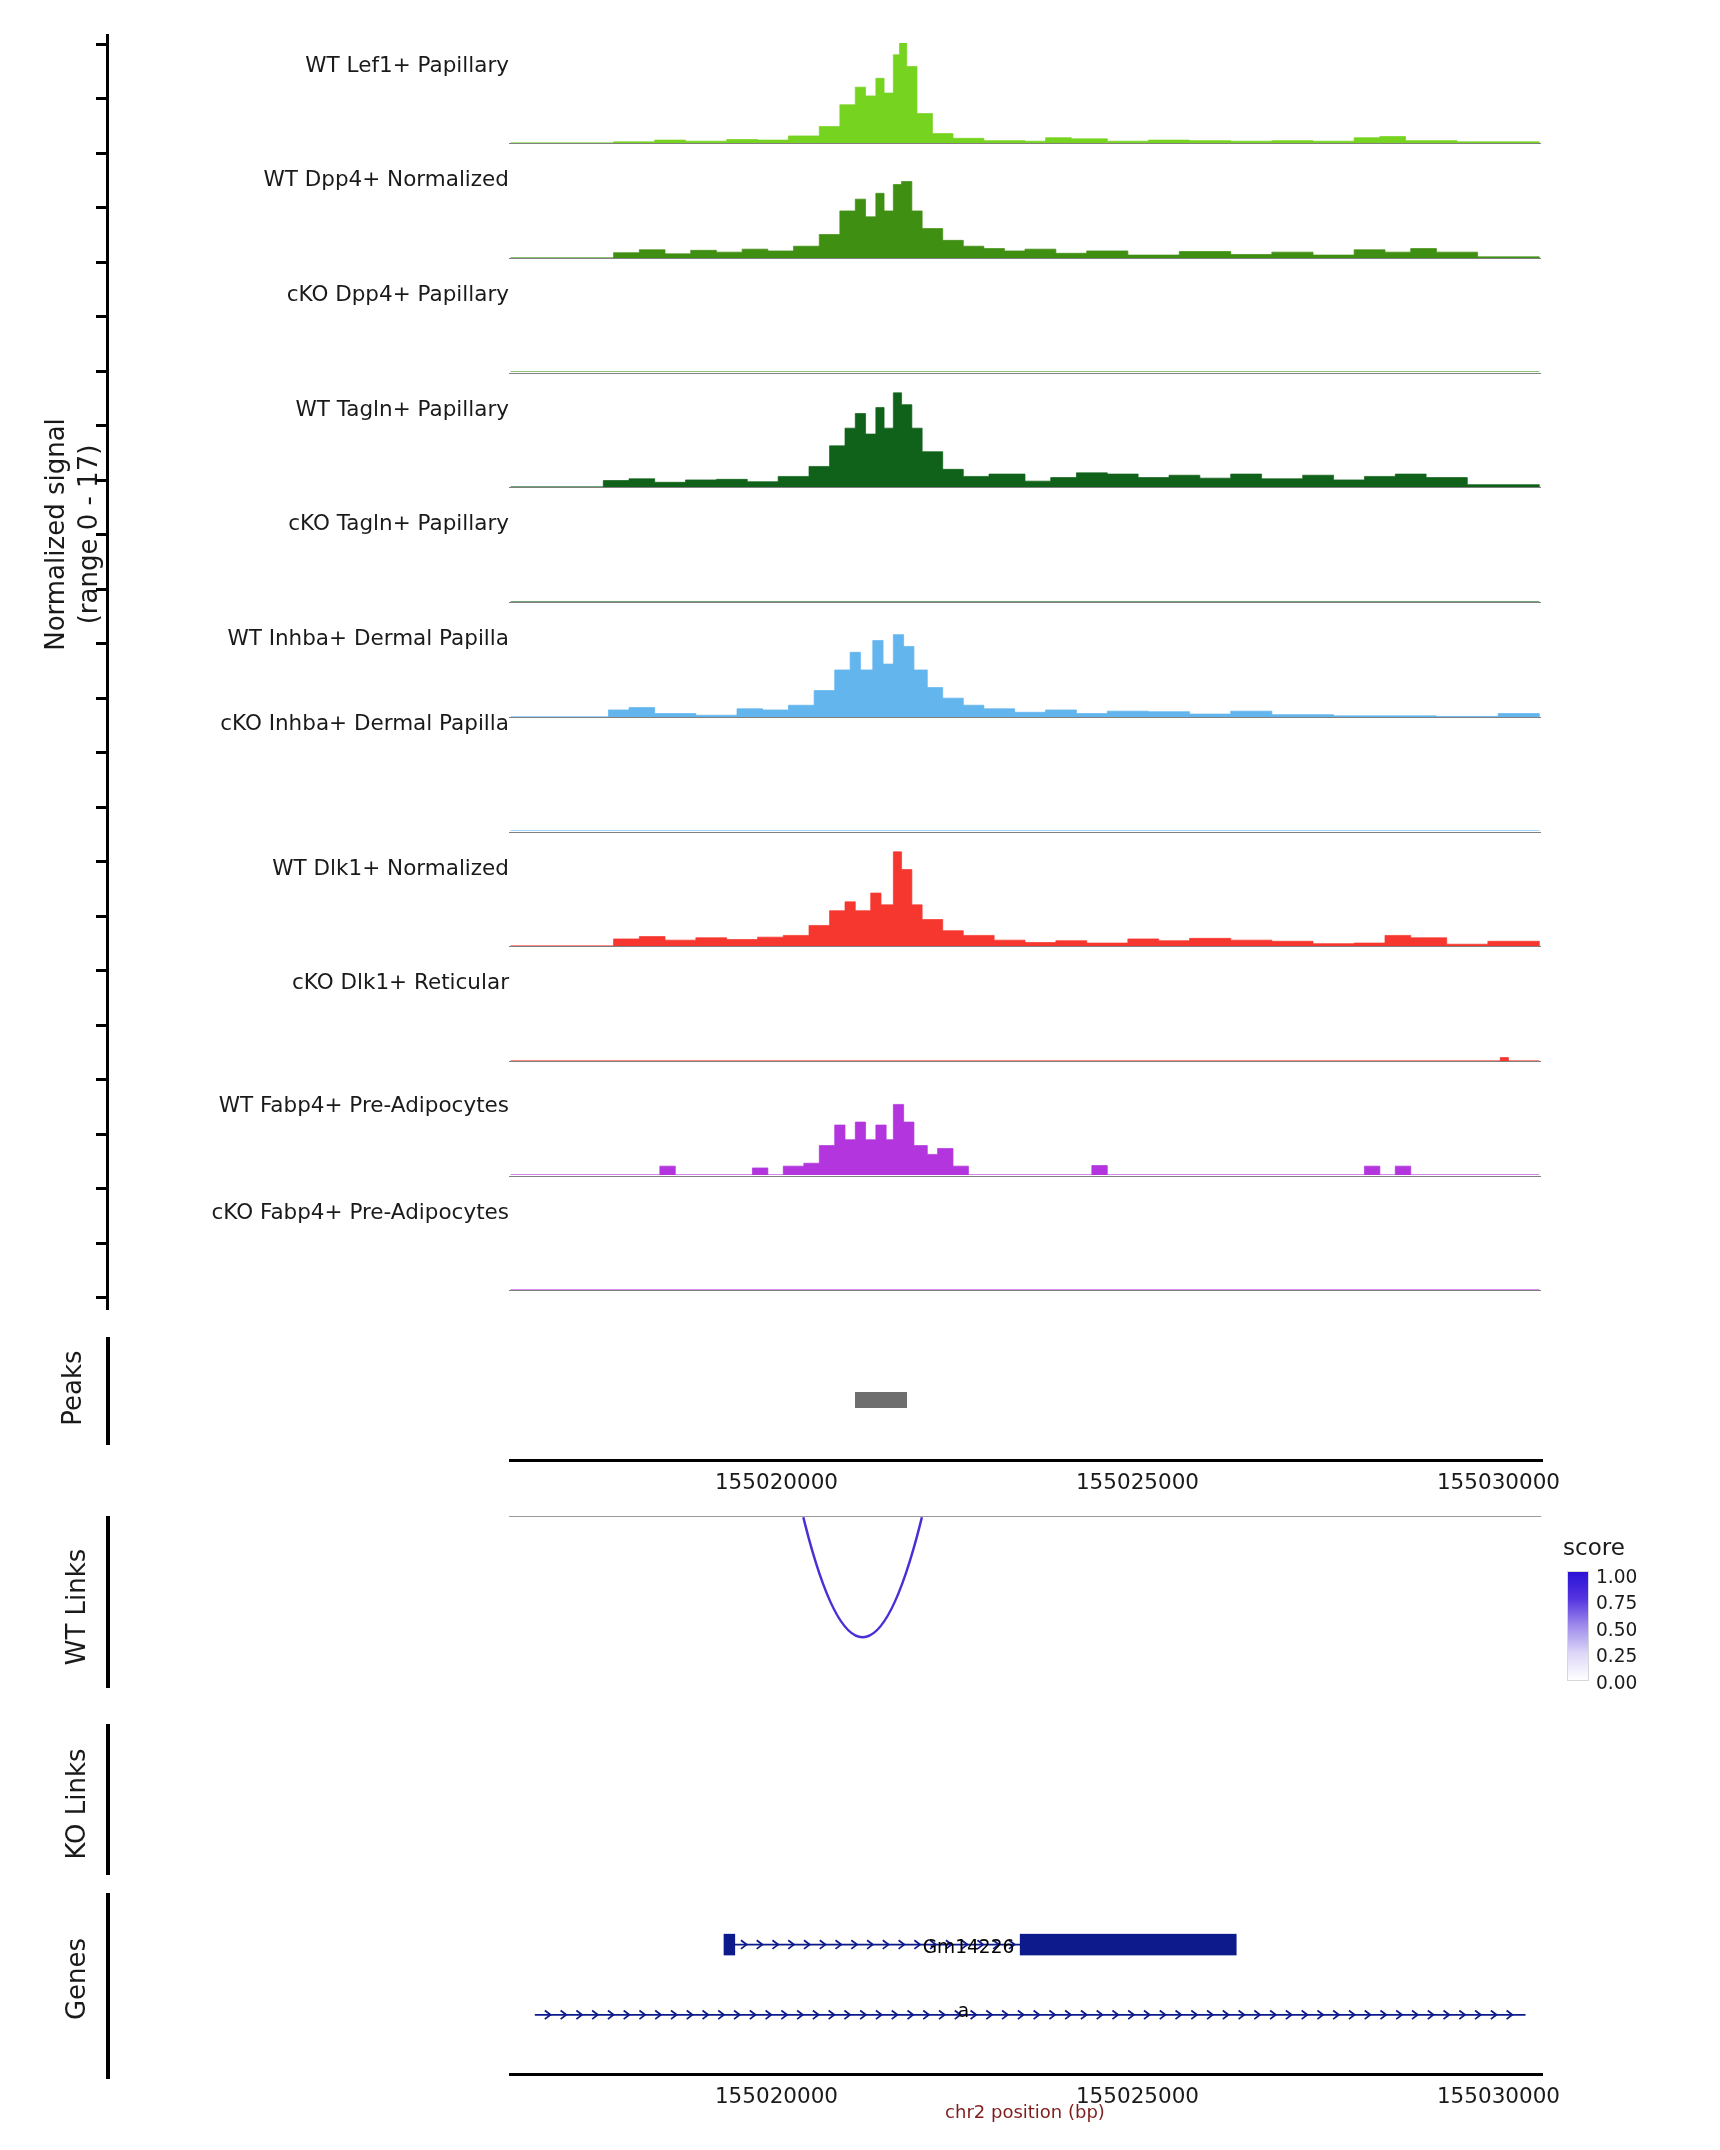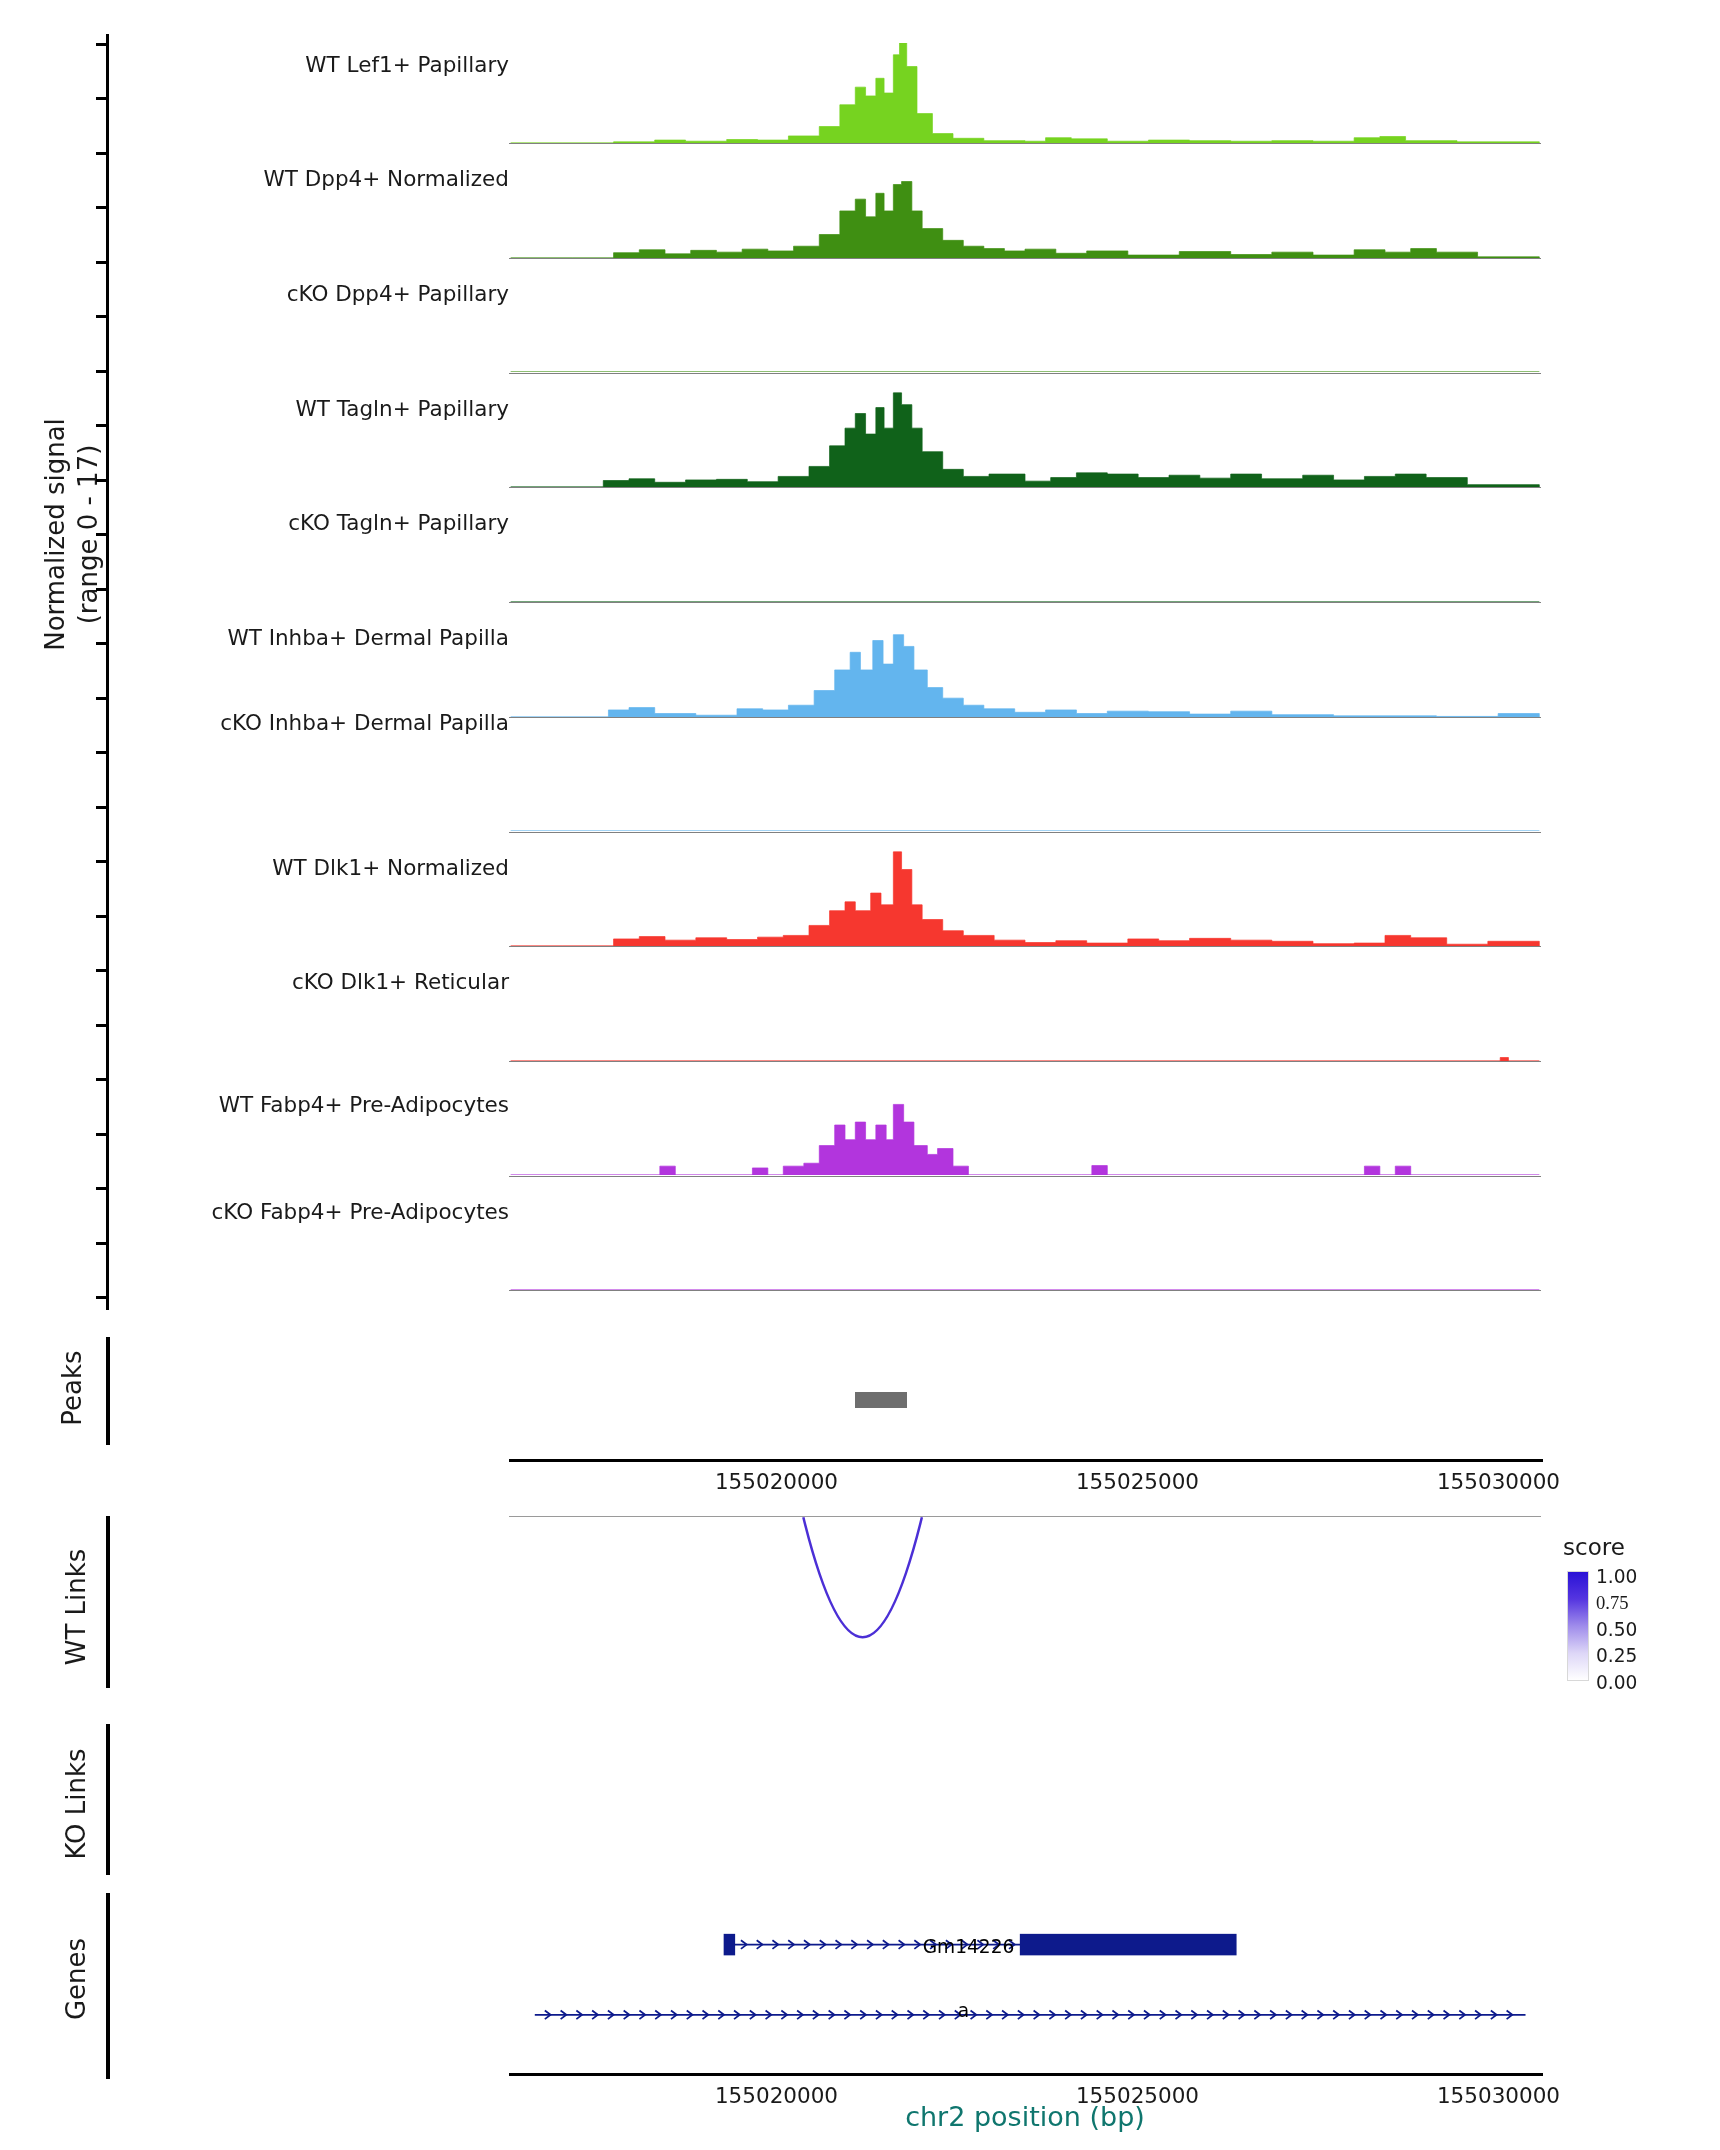--- a/index.html
+++ b/index.html
@@ -178,22 +178,22 @@
     color: #000;
     text-align: center;
     white-space: nowrap;
   }
   .x-axis-title {
     position: absolute;
     top: 237px;
     left: 509px;
     width: 1032px;
     text-align: center;
-    font-size: 27px;
-    color: #0f766e;
+    font-size: 18px;
+    color: #7f1d1d;
   }
 </style>
 </head>
 <body>
 
 <div id="root">
 
   <div id="coverage-block">
     <div class="y-axis-line"></div>
     <div class="y-axis-title">
@@ -330,21 +330,21 @@
           <path d="M 410.4 6 Q 493.2 341 576 6" fill="none" stroke="#4b2fd6" stroke-width="3.5"></path>
         </svg>
     </div>
   </div>
 
   <div id="legend">
     <div class="legend-title">score</div>
     <div class="legend-gradient"></div>
     <div id="legend-ticks">
         <div class="legend-tick-label" style="top: 32px;">1.00</div>
-        <div class="legend-tick-label" style="top: 58px; font-family: Liberation Serif, serif;">0.75</div>
+        <div class="legend-tick-label" style="top: 58px;">0.75</div>
         <div class="legend-tick-label" style="top: 85px;">0.50</div>
         <div class="legend-tick-label" style="top: 111px;">0.25</div>
         <div class="legend-tick-label" style="top: 138px;">0.00</div>
       </div>
   </div>
 
   <div id="kolinks-block" style="top:1721px;height:158px;">
     <div class="section-axis" style="top:2.9px;height:151px;"></div>
     <div class="section-label" style="left:-39px; top:68px; width:229px;">KO Links</div>
     <div class="track-canvas" style="top:0px;height:158px;">

